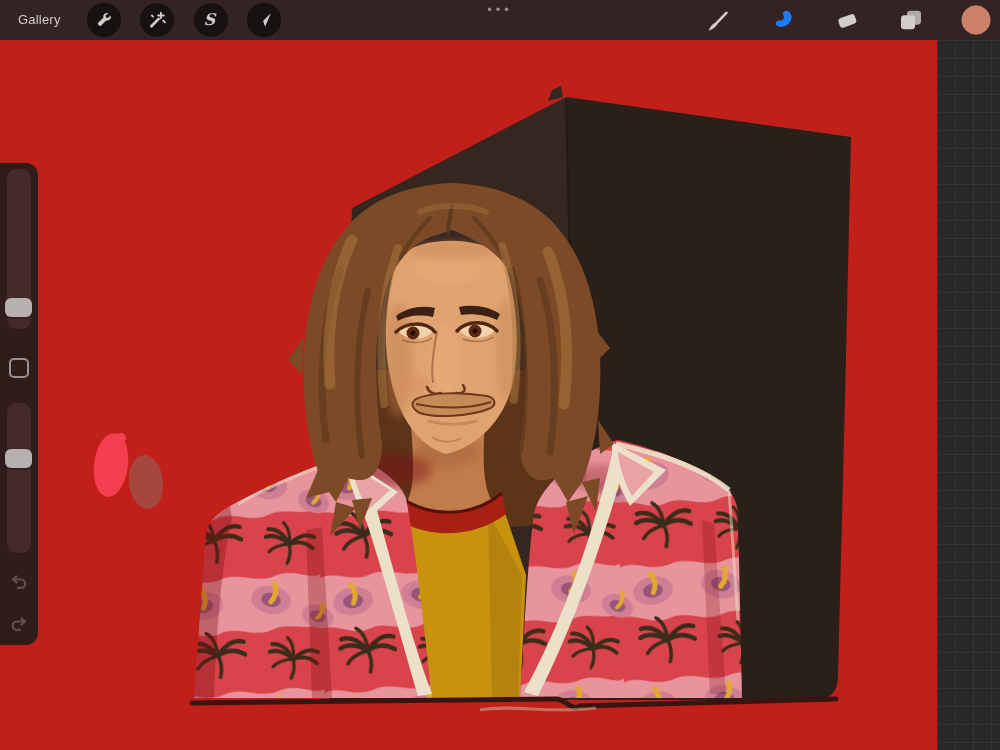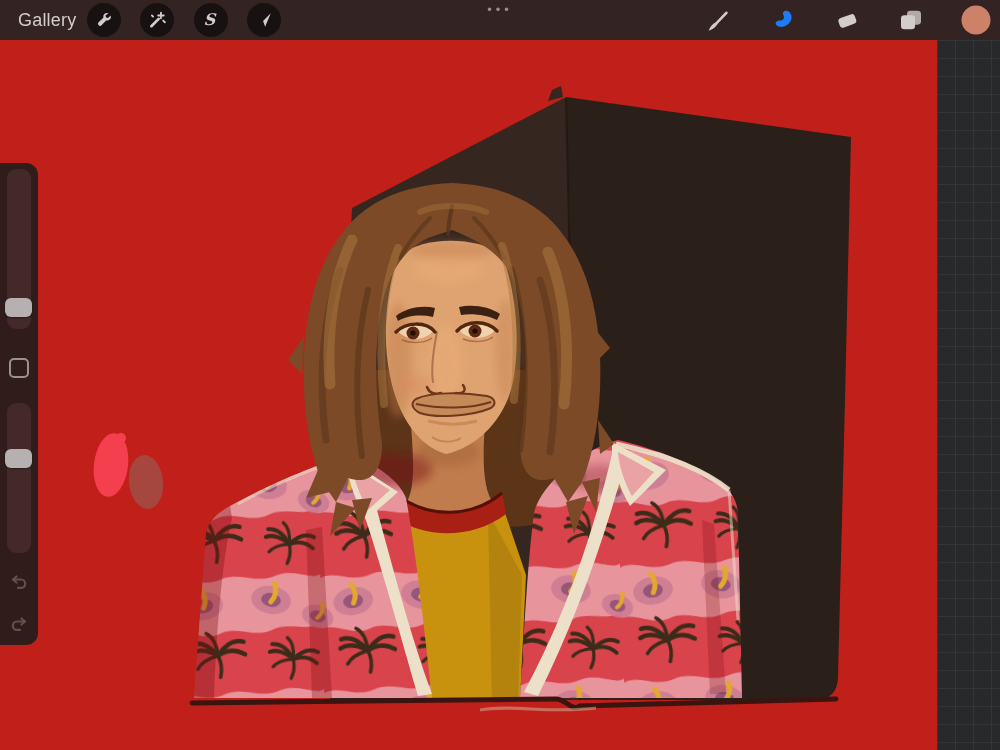--- a/index.html
+++ b/index.html
@@ -2,21 +2,21 @@
 <html style="--topbar_bg: #342323; --topbar_btn: #181112; --icon_gray: #d2cccb; --smudge_blue: #1e7bf6; --dots_gray: #9b8c8a; --canvas_red: #c02019; --offcanvas_bg: #28292b; --grid_line: #333537; --panel_bg: #2f1c1b; --track_bg: #44292a; --handle_gray: #b6b1b0; --square_stroke: #9a9290; --undo_arrow: #63504d; --box_left: #362620; --box_right: #2b1f19; --box_edge: #20160f; --desk_line: #3a1410; --blob_red: #f43f4e; --blob_mud: #9e5049; --hair_base: #7c4a26; --hair_dark: #59331a; --hair_light: #a97740; --hair_back: #5c3418; --skin: #dfa371; --skin_shadow: #c07c4c; --skin_deep: #a9673c; --brow_brown: #3a2112; --eye_white: #f0d3ac; --iris_brown: #5c2a14; --line_brown: #6f381c; --tee_yellow: #c9920e; --tee_shadow: #a2770c; --collar_red: #a81f14; --collar_dark: #551008; --shirt_red: #d8434c; --shirt_pink: #e8949c; --flower_pink: #cd7d92; --flower_core: #8d4f74; --stamen: #e2a92e; --palm_dark: #3d2b19; --lapel_cream: #ece0c9; --shadow_red: #7c0f12; --scribble: #d8c9b0;"><head>
 <meta charset="utf-8">
 <style>
   html,body{margin:0;padding:0;background:#000;}
   #app{position:relative;width:1000px;height:750px;overflow:hidden;
        font-family:"Liberation Sans",sans-serif;-webkit-user-select:none;user-select:none;}
 
   
   .topbar{position:absolute;left:0;top:0;width:1000px;height:40px;background:var(--topbar_bg);z-index:30;}
   .gallery{position:absolute;left:18px;top:0;height:24px;line-height:40px;
-           font-size:18px;color:var(--icon_gray);letter-spacing:.2px;cursor:default;}
+           font-size:13px;color:var(--icon_gray);letter-spacing:.2px;cursor:default;}
   .tbtn{position:absolute;top:3px;width:34px;height:34px;border-radius:50%;
         background:var(--topbar_btn);display:flex;align-items:center;justify-content:center;}
   .tbtn svg{display:block;}
   .flat{position:absolute;top:8px;width:24px;height:24px;display:flex;align-items:center;justify-content:center;}
   .dots{position:absolute;left:0;right:0;top:2px;text-align:center;font-size:13px;
         letter-spacing:4px;color:var(--dots_gray);}
   .sel-s{font-family:"DejaVu Serif",serif;font-style:italic;font-weight:bold;
          font-size:16px;color:var(--icon_gray);transform:skewX(-6deg);line-height:1;}
 
   

